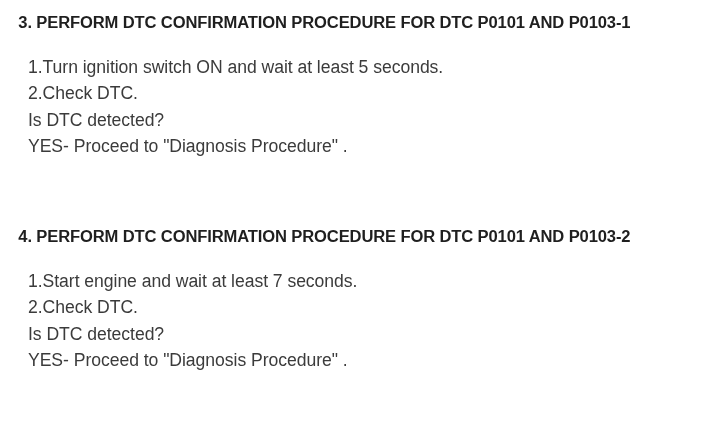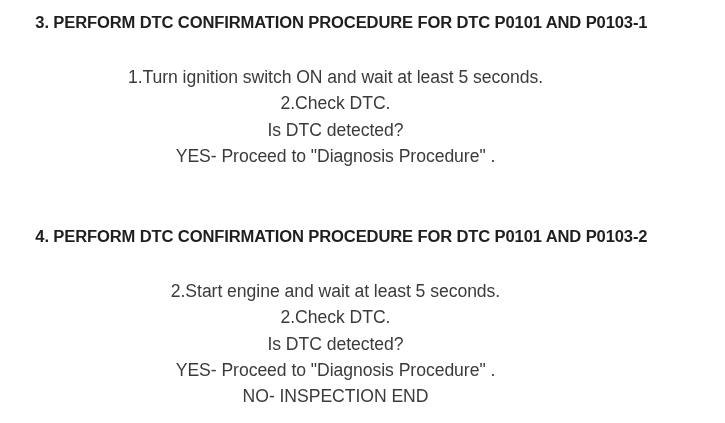--- a/index.html
+++ b/index.html
@@ -14,45 +14,44 @@
     overflow: hidden;
   }
   .page {
     position: relative;
     width: 725px;
     height: 423px;
     background: #ffffff;
   }
   .section {
     position: absolute;
-    left: 17px;
+    left: 0;
     width: 612px;
   }
   .section-3 { top: 10px; }
   .section-4 { top: 224px; }
 
   .section-heading {
     font-family: "Liberation Sans", sans-serif;
     font-weight: bold;
     font-size: 17.2px;
     line-height: 24px;
     color: #1f1f1f;
     letter-spacing: -0.15px;
     margin: 0;
     padding: 0 0 0 19px;
     white-space: nowrap;
     transform: scaleX(0.965);
     transform-origin: left center;
   }
 
   .body-block {
-    margin: 13px;
+    margin: 3px;
     padding: 17px 0 0 25px;
     list-style: none;
-    text-align: center;
   }
   .body-line {
     font-family: "Liberation Sans", sans-serif;
     font-weight: normal;
     font-size: 17.6px;
     line-height: 26.3px;
     color: #3b3b3b;
     white-space: pre;
     letter-spacing: -0.05px;
   }
@@ -68,21 +67,20 @@
       <div class="body-line">1.Turn ignition switch ON and wait at least 5 seconds.</div>
       <div class="body-line">2.Check DTC.</div>
       <div class="body-line">Is DTC detected?</div>
       <div class="body-line">YES- Proceed to "Diagnosis Procedure" .</div>
     </div>
   </div>
 
   <div class="section section-4">
     <div class="section-heading">4. PERFORM DTC CONFIRMATION PROCEDURE FOR DTC P0101 AND P0103-2</div>
     <div class="body-block">
-      <div class="body-line">2.Start engine and wait at least 5 seconds.</div>
+      <div class="body-line">1.Start engine and wait at least 7 seconds.</div>
       <div class="body-line">2.Check DTC.</div>
       <div class="body-line">Is DTC detected?</div>
       <div class="body-line">YES- Proceed to "Diagnosis Procedure" .</div>
-      <div class="body-line">NO- INSPECTION END</div>
     </div>
   </div>
 
 </div>
 
 </body></html>

